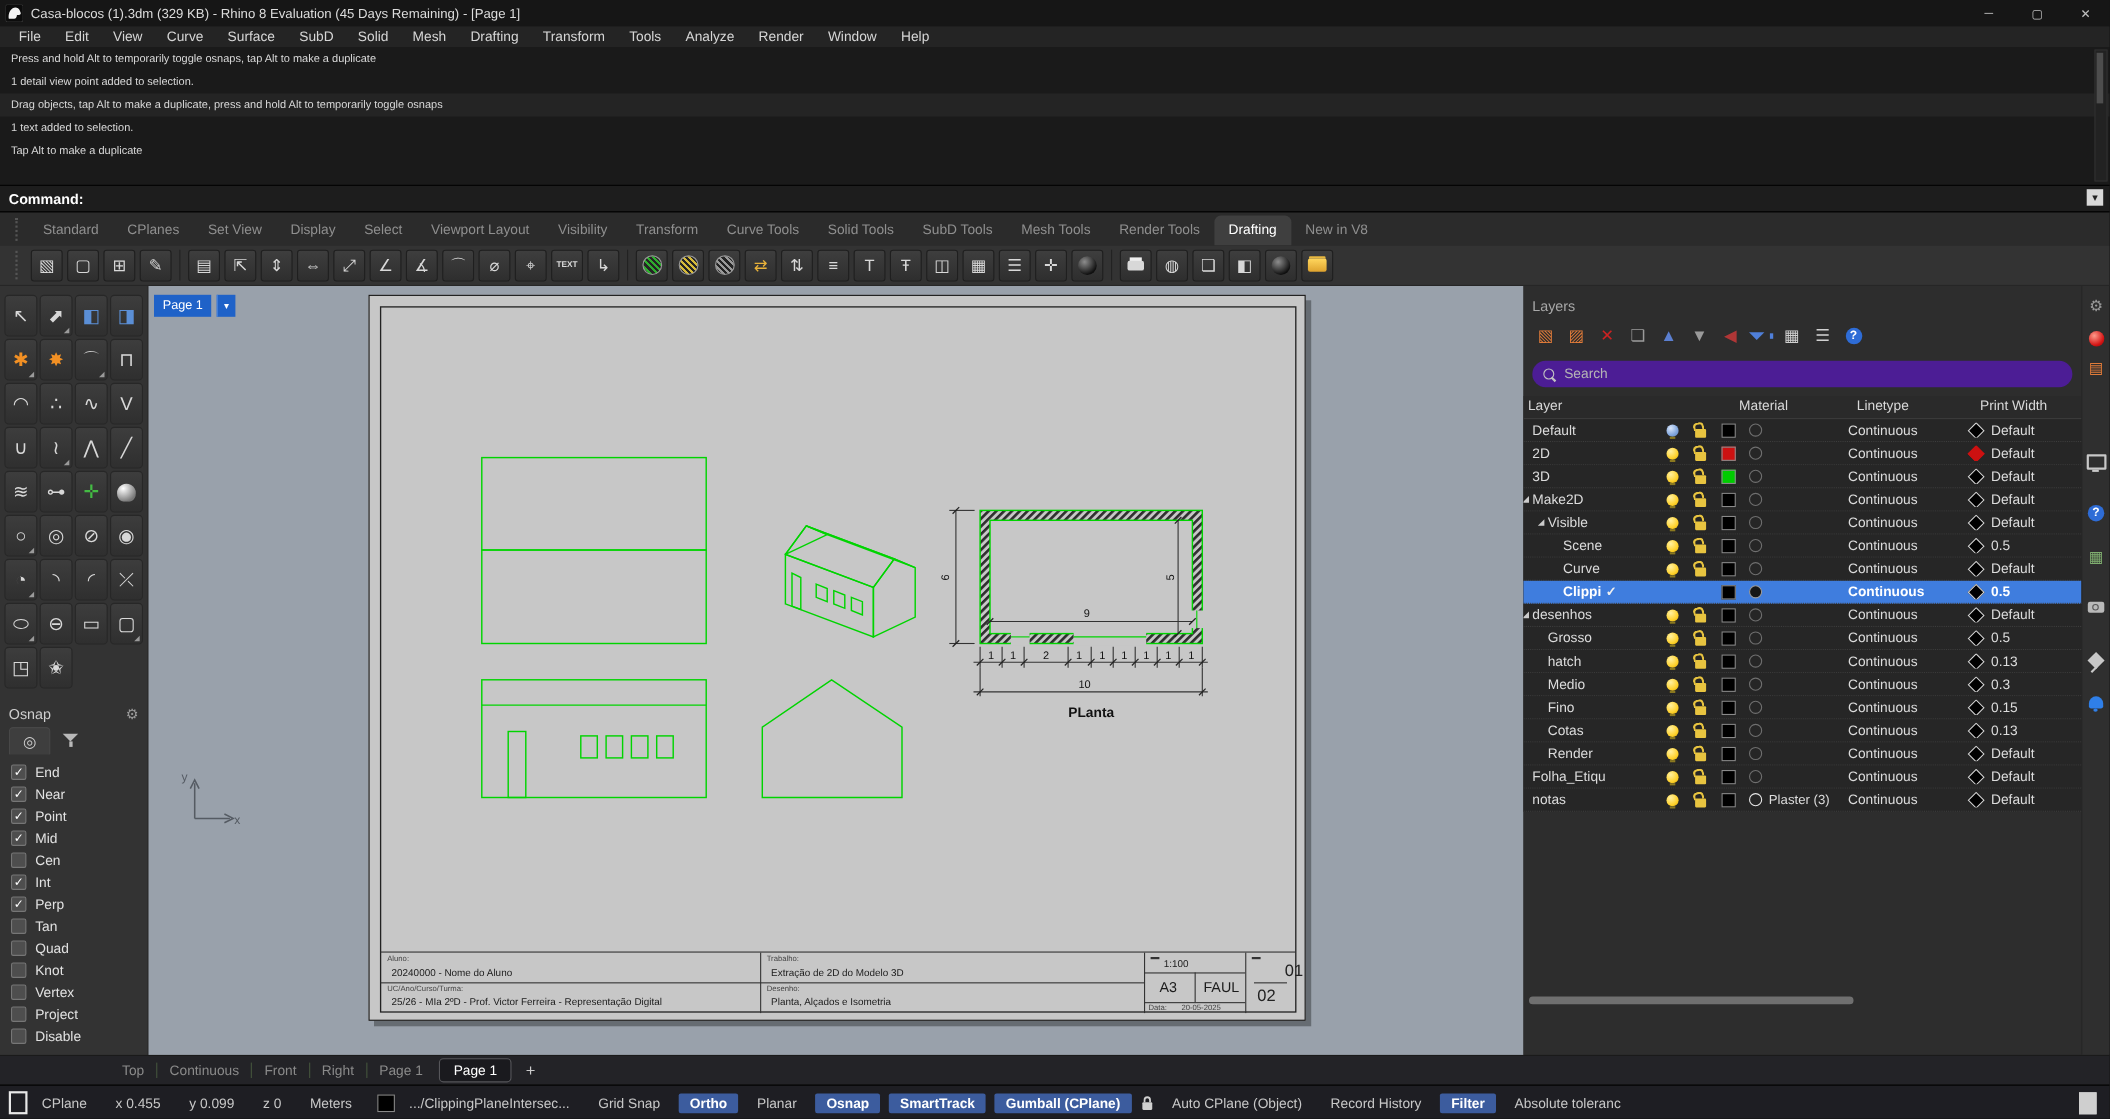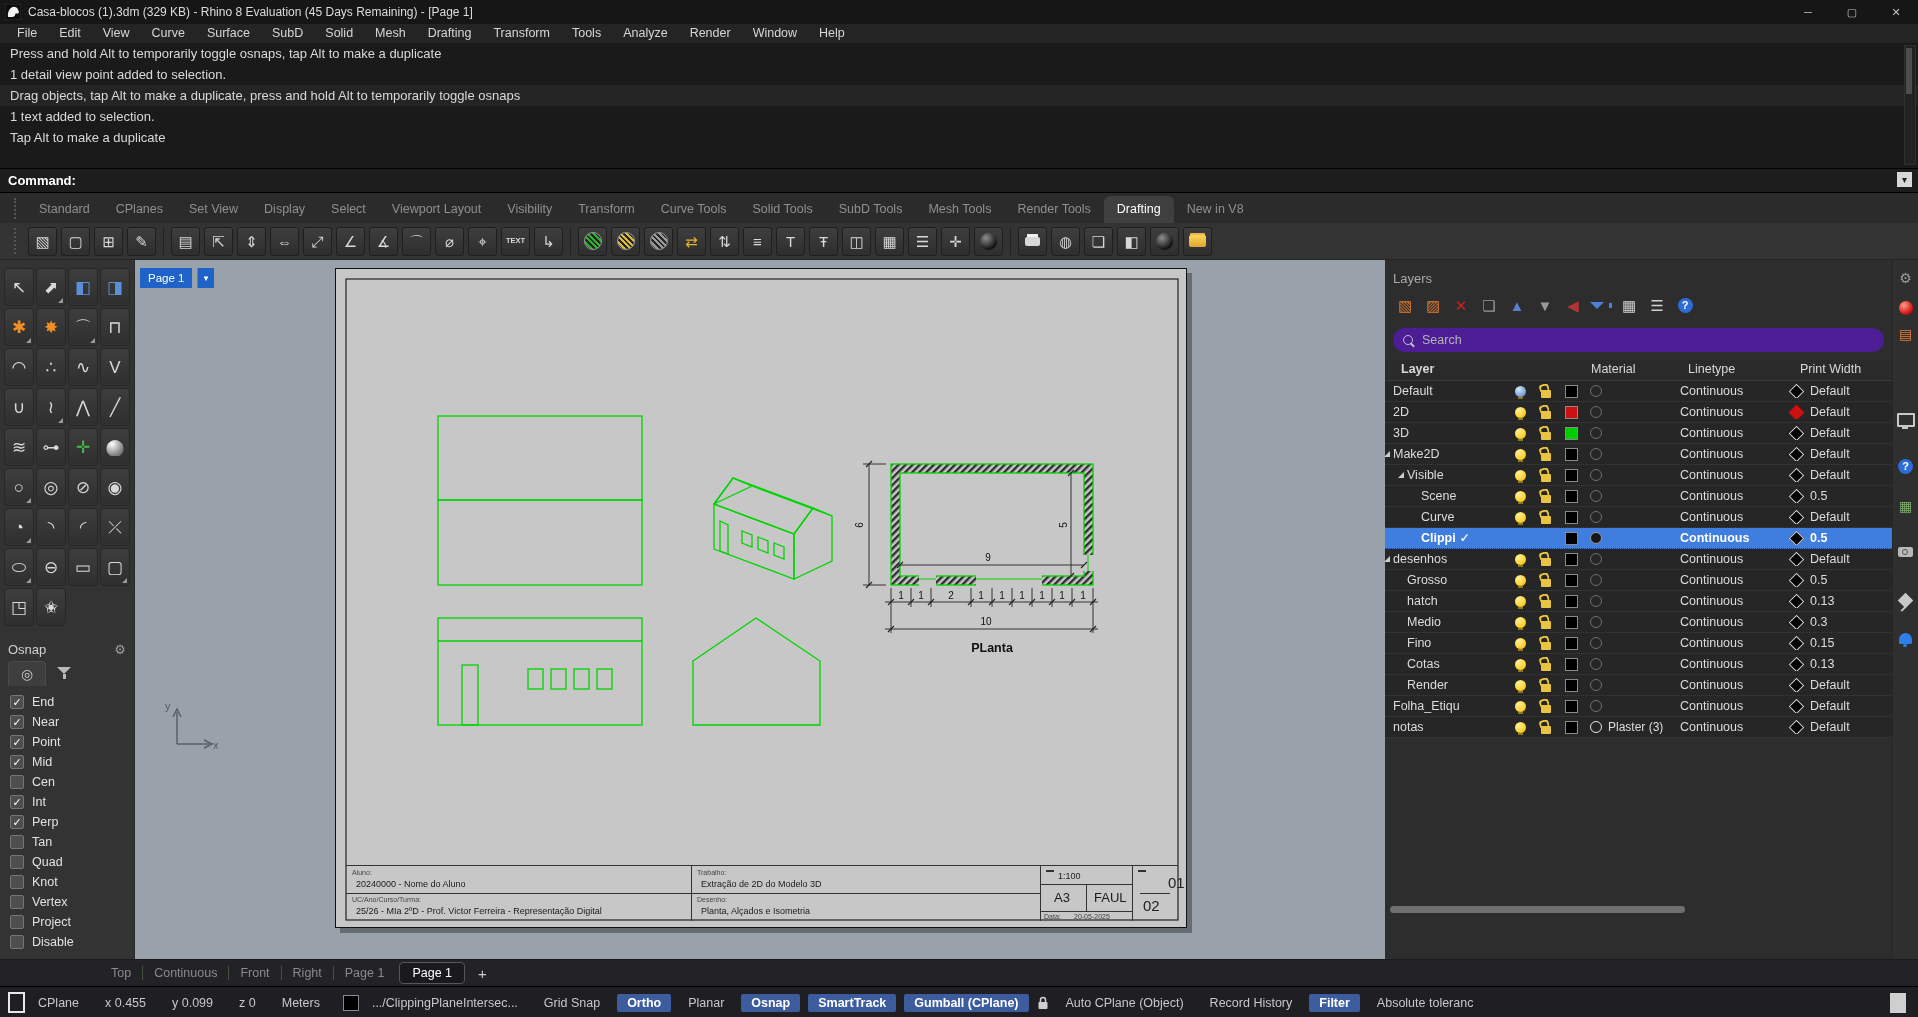--- a/index.html
+++ b/index.html
@@ -8,21 +8,21 @@
   #titlebar{height:24px;background:#161616;display:flex;align-items:center;}
   #app-icon{width:18px;height:18px;margin:0 6px 0 4px;display:flex;align-items:center;justify-content:center;}
   #title-text{font-size:12px;color:#dcdcdc;}
   #win-controls{margin-left:auto;display:flex;}
   .win-btn{width:44px;height:24px;display:flex;align-items:center;justify-content:center;color:#c0c0c0;font-size:11px;}
   
   #menubar{height:19px;background:#242424;display:flex;align-items:flex-end;padding-left:6px;}
   .menu-item{padding:0 11px;font-size:12.5px;color:#d6d6d6;line-height:19px;}
   
   #cmdarea{height:126px;background:#1a1a1a;position:relative;border-bottom:1px solid #000;box-sizing:border-box;}
-  .cmd-line{height:21px;line-height:21px;font-size:13px;color:#d9d9d9;padding-left:10px;white-space:nowrap;overflow:hidden;}
+  .cmd-line{height:21px;line-height:21px;font-size:10px;color:#d9d9d9;padding-left:10px;white-space:nowrap;overflow:hidden;}
   .cmd-line.hl{background:#242424;}
   #cmd-scroll{position:absolute;top:2px;right:2px;width:10px;height:118px;background:#222;border:1px solid #303030;}
   #cmd-scroll .thumb{margin:2px 1px;width:6px;height:46px;background:#4d4d4d;}
   #cmdline{height:23px;background:#1d1d1d;border-bottom:1px solid #000;display:flex;align-items:center;position:relative;}
   #cmdprompt{font-size:13px;font-weight:bold;color:#fff;padding-left:8px;}
   #cmd-expand{position:absolute;right:6px;top:3px;width:15px;height:15px;background:#d8d8d8;color:#222;font-size:10px;display:flex;align-items:center;justify-content:center;}
   
   #tabrow{height:30px;background:#2b2b2b;display:flex;align-items:flex-end;padding-left:14px;}
   .grip{width:6px;height:70%;border-left:2px dotted #555;margin:auto 4px auto 0;}
   .tb-tab{padding:6px 13px 7px;font-size:12.5px;color:#8f8f8f;white-space:nowrap;}
@@ -97,21 +97,21 @@
   .lp-tool{width:28px;height:24px;display:flex;align-items:center;justify-content:center;flex:none;}
   .lp-tool .g{font-size:15px;line-height:1;}
   .help-circle{width:15px;height:15px;border-radius:50%;background:#2e6cd6;color:#fff;font-size:11px;font-weight:bold;display:flex;align-items:center;justify-content:center;}
   .lp-search{height:24px;margin:8px 8px 0;background:#4c1d95;border-radius:12px;display:flex;align-items:center;padding:0 10px;}
   .mag{width:8px;height:8px;border:1.5px solid #c2c2c2;border-radius:50%;position:relative;margin-right:7px;flex:none;}
   .mag::after{content:'';position:absolute;width:5px;height:1.5px;background:#c2c2c2;transform:rotate(45deg);left:6px;top:8px;}
   .lp-search input{background:transparent;border:none;outline:none;color:#ddd;font-size:12.5px;font-family:"Liberation Sans",sans-serif;width:400px;}
   .lp-search input::placeholder{color:#b5b5b5;}
   .lp-thead{height:20px;margin-top:8px;position:relative;color:#d8d8d8;border-bottom:1px solid #3a3a3a;background:#2a2a2a;}
   .lp-thead span{position:absolute;top:2px;}
-  .h-name{left:16px;font-weight:bold;} .h-mat{left:206px;} .h-lt{left:303px;} .h-pw{left:415px;}
+  .h-name{left:4px;} .h-mat{left:196px;} .h-lt{left:303px;} .h-pw{left:415px;}
   .lp-row{height:20px;display:flex;align-items:center;border-bottom:1px dotted #3d3d3d;background:#262626;color:#dcdcdc;}
   .lp-row.sel{background:#3f7dde;color:#fff;}
   .lp-row.sel .c-name,.lp-row.sel .c-lt,.lp-row.sel .c-pw{font-weight:bold;}
   .c-name{flex:0 0 122px;display:flex;align-items:center;overflow:hidden;white-space:nowrap;box-sizing:border-box;}
   .c-bulb{flex:0 0 27px;display:flex;justify-content:center;}
   .c-lock{flex:0 0 24px;display:flex;justify-content:center;}
   .c-sw{flex:0 0 26px;display:flex;justify-content:center;}
   .c-mc{flex:0 0 24px;display:flex;justify-content:center;}
   .c-mat{flex:0 0 72px;overflow:hidden;white-space:nowrap;font-size:12px;}
   .c-lt{flex:0 0 103px;overflow:hidden;white-space:nowrap;}

